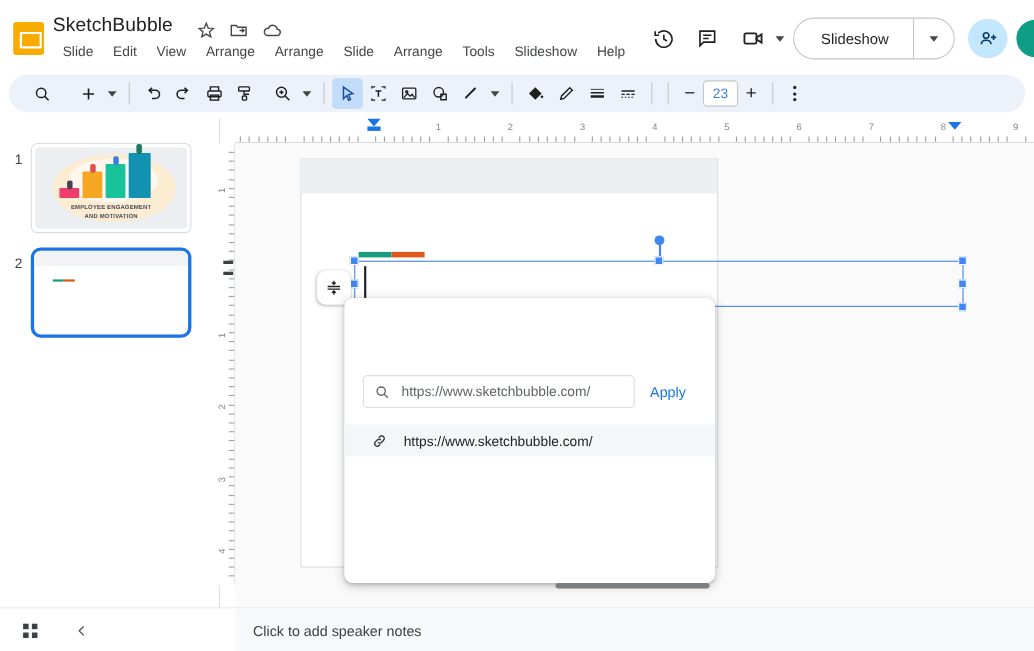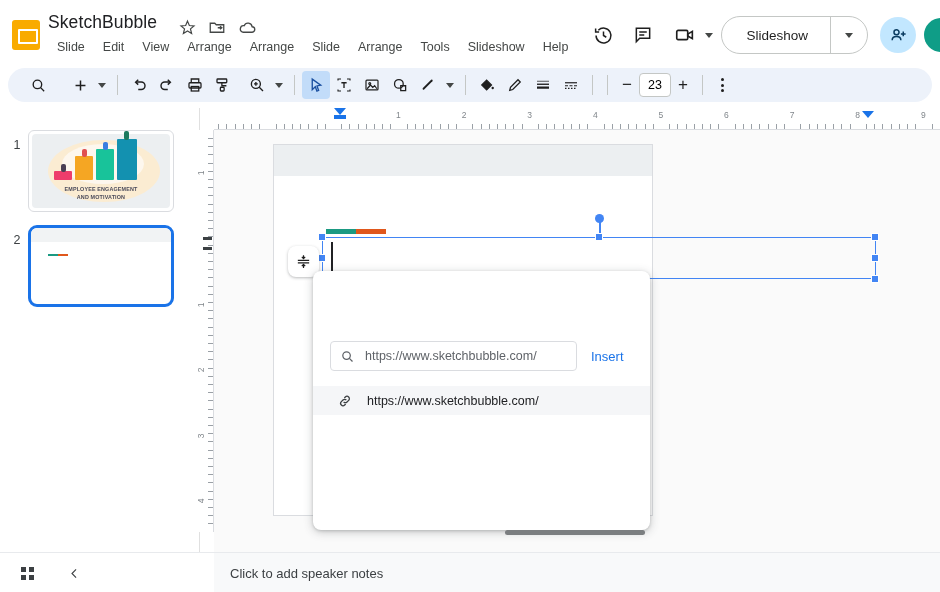--- a/index.html
+++ b/index.html
@@ -48,21 +48,21 @@
       background:#EDF2FA; border-radius:17px; display:flex; align-items:center; padding:0 10px; }
   .tb-ico { width:28px; height:28px; display:flex; align-items:center; justify-content:center;
       border-radius:4px; cursor:pointer; color:#1f1f1f; flex:0 0 auto; }
   .tb-ico.active { background:#c2dcf9; }
   .tb-caret { width:16px; height:28px; display:flex; align-items:center; justify-content:center;
       cursor:pointer; flex:0 0 auto; }
   .tb-sep { width:1px; height:20px; background:#c4c7c5; margin:0 7px; flex:0 0 auto; }
   .font-sel { display:flex; align-items:center; height:26px; padding:0 4px 0 8px; border-radius:4px;
       cursor:pointer; font-size:12.5px; color:#1f1f1f; min-width:86px; justify-content:space-between; }
   .size-box { width:32px; height:24px; border:1px solid #c4c7c5; border-radius:4px; background:#fff;
-      display:flex; align-items:center; justify-content:center; font-size:12.5px; color:#000000;
+      display:flex; align-items:center; justify-content:center; font-size:12.5px; color:#3b82f6;
       cursor:text; }
   .size-pm { width:24px; height:24px; display:flex; align-items:center; justify-content:center;
       font-size:17px; color:#1f1f1f; cursor:pointer; border-radius:50%; }
   .kebab { width:24px; height:26px; display:flex; flex-direction:column; align-items:center;
       justify-content:center; gap:2.5px; cursor:pointer; }
   .kebab i { width:3px; height:3px; border-radius:50%; background:#1f1f1f; display:block; }
 
   
   .filmstrip { position:absolute; left:0; top:108px; width:200px; bottom:40px;
       background:#fff; border-right:1px solid #e0e0e0; }
@@ -582,21 +582,21 @@
 
   <div class="link-dlg">
     <div class="url-row">
       <div class="url-input">
         <svg width="15" height="15" viewBox="0 0 24 24" fill="none" stroke="#5f6368" stroke-width="2">
           <circle cx="10.5" cy="10.5" r="6"></circle>
             <path d="M15 15l5 5"></path>
         </svg>
         <span class="txt">https://www.sketchbubble.com/</span>
       </div>
-      <div class="apply-btn">Insert</div>
+      <div class="apply-btn">Apply</div>
     </div>
     <div class="sugg-row">
       <svg width="16" height="16" viewBox="0 0 24 24" fill="none" stroke="#3c4043" stroke-width="1.9">
         <path d="M10 13.5a3.5 3.5 0 0 0 5 0l2.5-2.5a3.5 3.5 0 0 0-5-5L11 7.5"></path>
         <path d="M14 10.5a3.5 3.5 0 0 0-5 0L6.5 13a3.5 3.5 0 0 0 5 5l1.5-1.5"></path>
       </svg>
       <span class="txt">https://www.sketchbubble.com/</span>
     </div>
   </div>
 

